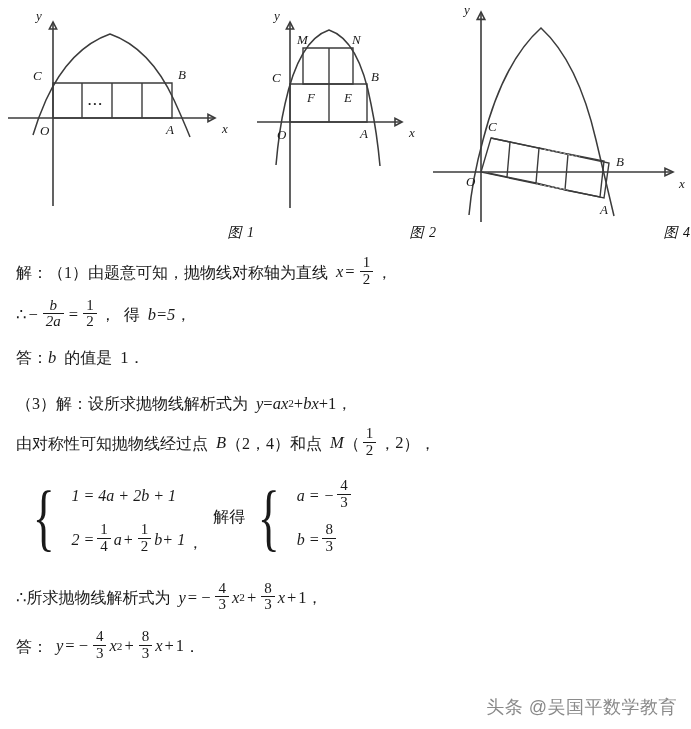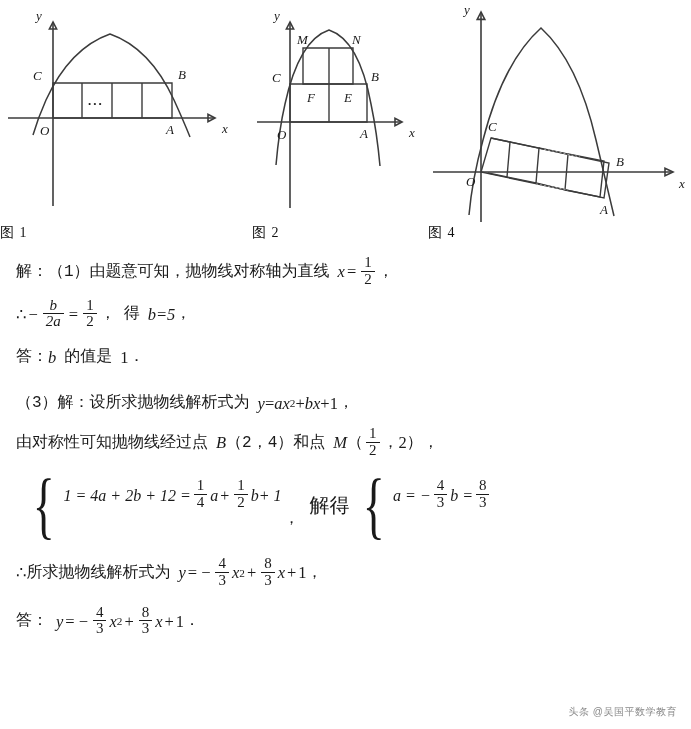--- a/index.html
+++ b/index.html
@@ -16,25 +16,26 @@
     position:relative;
     width:691px;height:250px;
   }
   .figure{position:absolute;top:0;}
   #fig1{left:0;width:255px;height:250px;}
   #fig2{left:252px;width:185px;height:250px;}
   #fig3{left:428px;width:263px;height:250px;}
   .fig-caption{
     position:absolute;
     width:100%;
-    text-align:left;
+    text-align:right;
     font-family:"Liberation Serif","DejaVu Serif",serif;
     font-size:14px;
     color:#111;
     letter-spacing:1px;
+    font-style:italic;
   }
   #cap1{top:224px;left:0;}
   #cap2{top:224px;left:0;}
   #cap3{top:224px;left:0;}
 
   
   #solution{
     position:absolute;
     left:0;top:250px;
     width:691px;
@@ -43,21 +44,21 @@
   }
   .line{
     display:flex;
     align-items:center;
     font-size:16.5px;
     line-height:1.2;
     margin:0 0 4px 0;
     min-height:30px;
     white-space:nowrap;
   }
-  .cn{font-family:Liberation Mono, monospace;font-size:16px;color:#1a1a1a;}
+  .cn{font-family:Liberation Serif, serif;font-size:16px;color:#1a1a1a;}
   .mi{font-style:italic;font-family:"Liberation Serif","DejaVu Serif",serif;}
   .mn{font-family:"Liberation Serif","DejaVu Serif",serif;}
   .op{padding:0 2px;font-family:"Liberation Serif","DejaVu Serif",serif;}
   .sp{display:inline-block;width:8px;}
 
   
   .frac{
     display:inline-flex;
     flex-direction:column;
     align-items:center;
@@ -99,40 +100,41 @@
     line-height:0.86;
     font-weight:300;
     transform:scaleX(0.62);
     transform-origin:center;
     display:flex;
     align-items:center;
     color:#1a1a1a;
   }
   .sys-rows{
     display:flex;
-    flex-direction:row;
+    flex-direction:column;
     justify-content:space-between;
     padding-left:2px;
+    margin-left:8px;
   }
   .sys-rows .row{
     display:flex;
     align-items:center;
     font-size:16px;
     height:44px;
     white-space:nowrap;
   }
   .comma-mid{align-self:flex-end;padding:0 4px 8px 2px;font-size:16px;}
-  .jiede{padding:0 6px;font-size:20px;}
+  .jiede{padding:0 6px;font-size:16px;}
 
   
   #watermark{
     position:absolute;
     right:14px;bottom:10px;
     font-family:"Liberation Sans","DejaVu Sans",sans-serif;
-    font-size:10px;
+    font-size:18px;
     color:#8a8a8a;
     letter-spacing:0.5px;
     white-space:nowrap;
   }
   svg{display:block;}
   .axis{stroke:#3b3b3b;stroke-width:1.6;fill:none;}
   .curve{stroke:#3b3b3b;stroke-width:1.5;fill:none;}
   .box{stroke:#3b3b3b;stroke-width:1.4;fill:none;}
   .dotline{stroke:#9a9a9a;stroke-width:1.2;fill:none;stroke-dasharray:2 2;}
   .lbl{font-family:"Liberation Serif","DejaVu Serif",serif;font-style:italic;font-size:13px;fill:#1a1a1a;}

